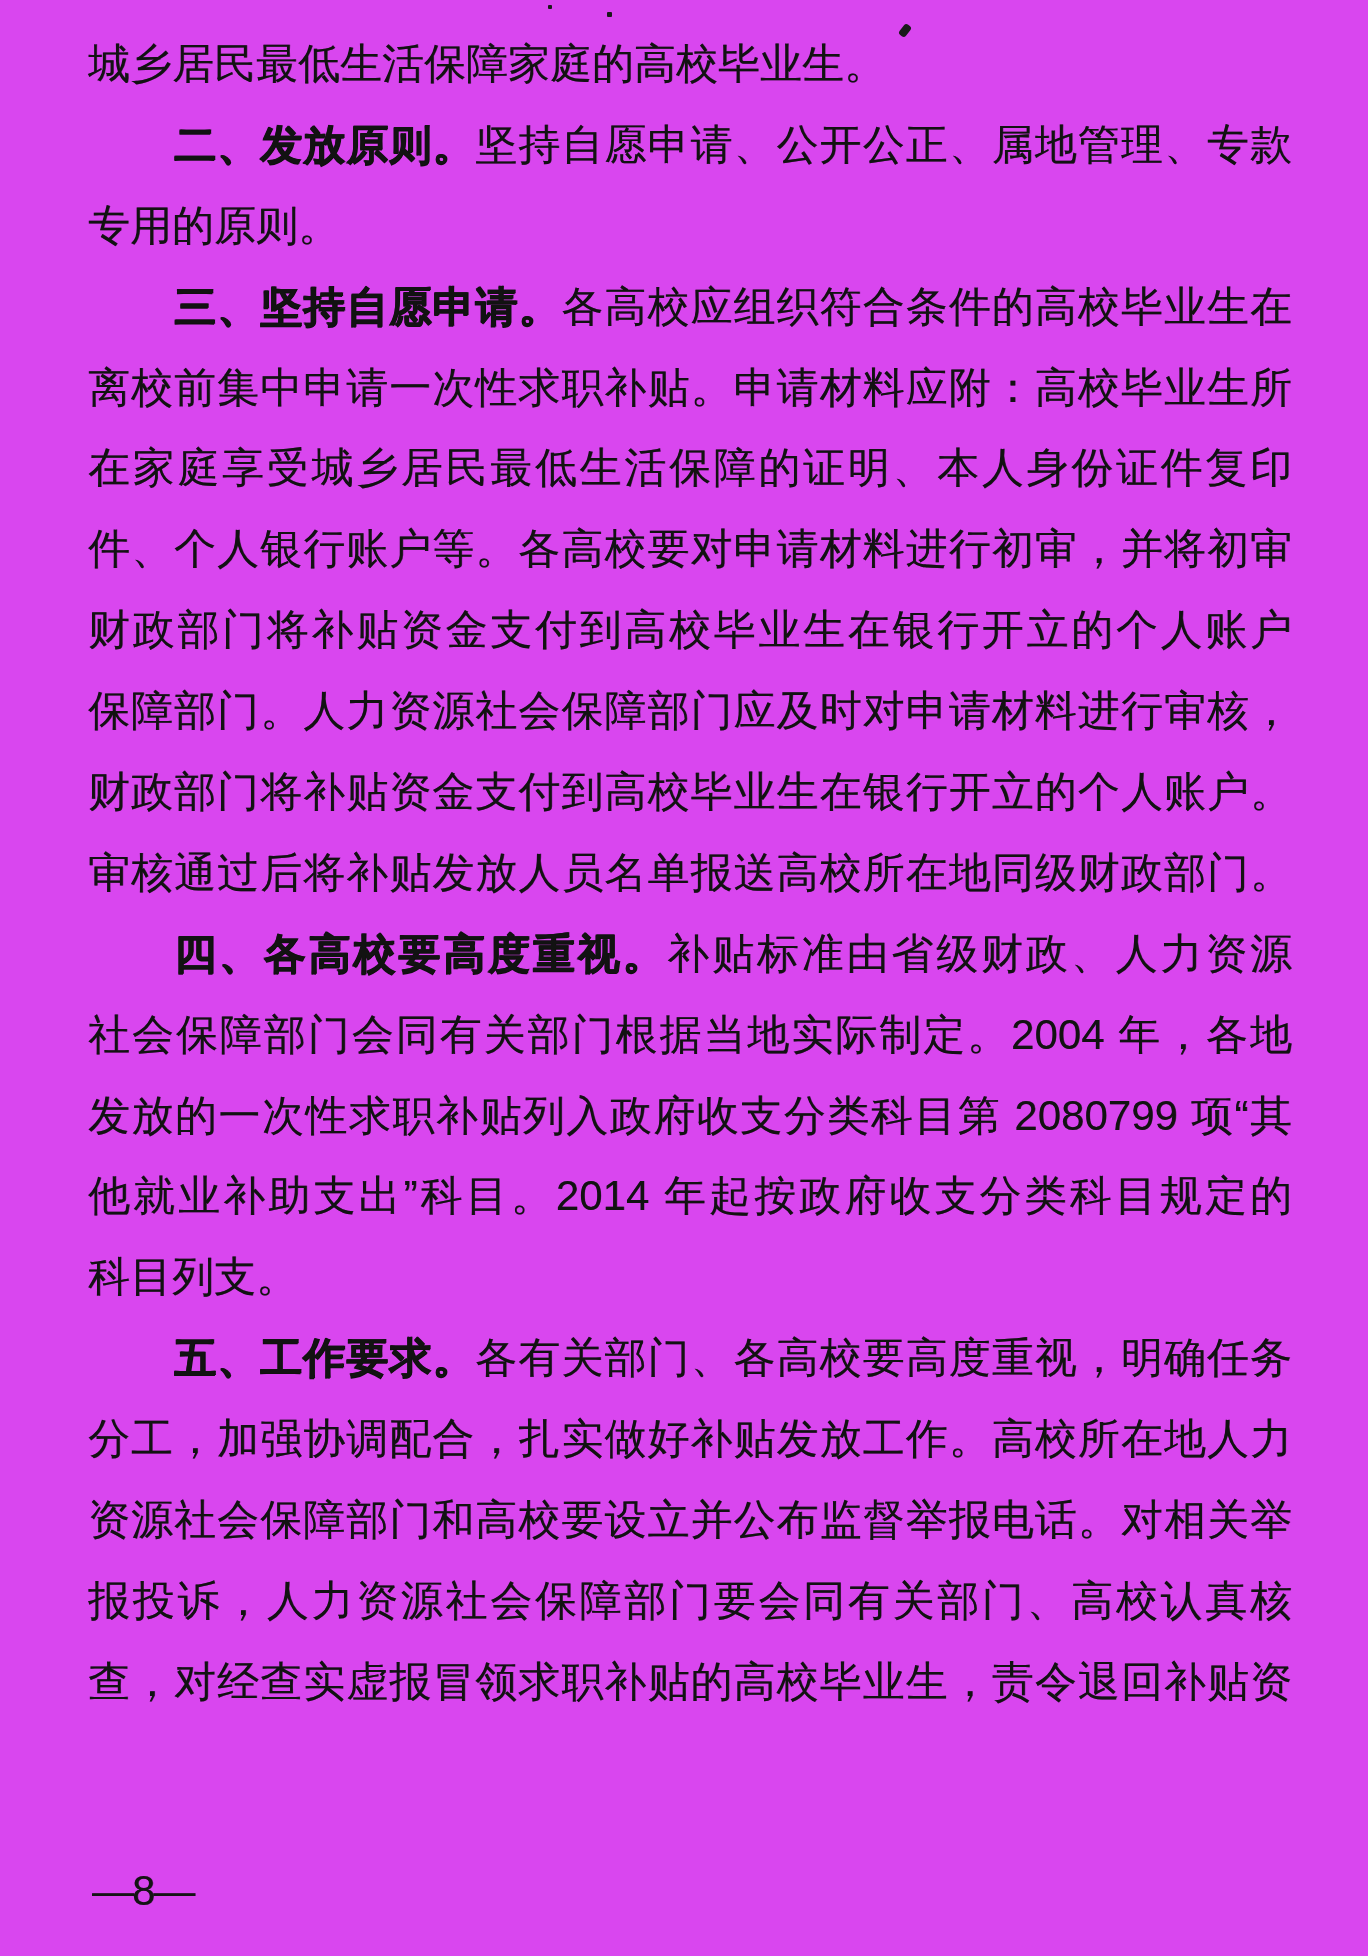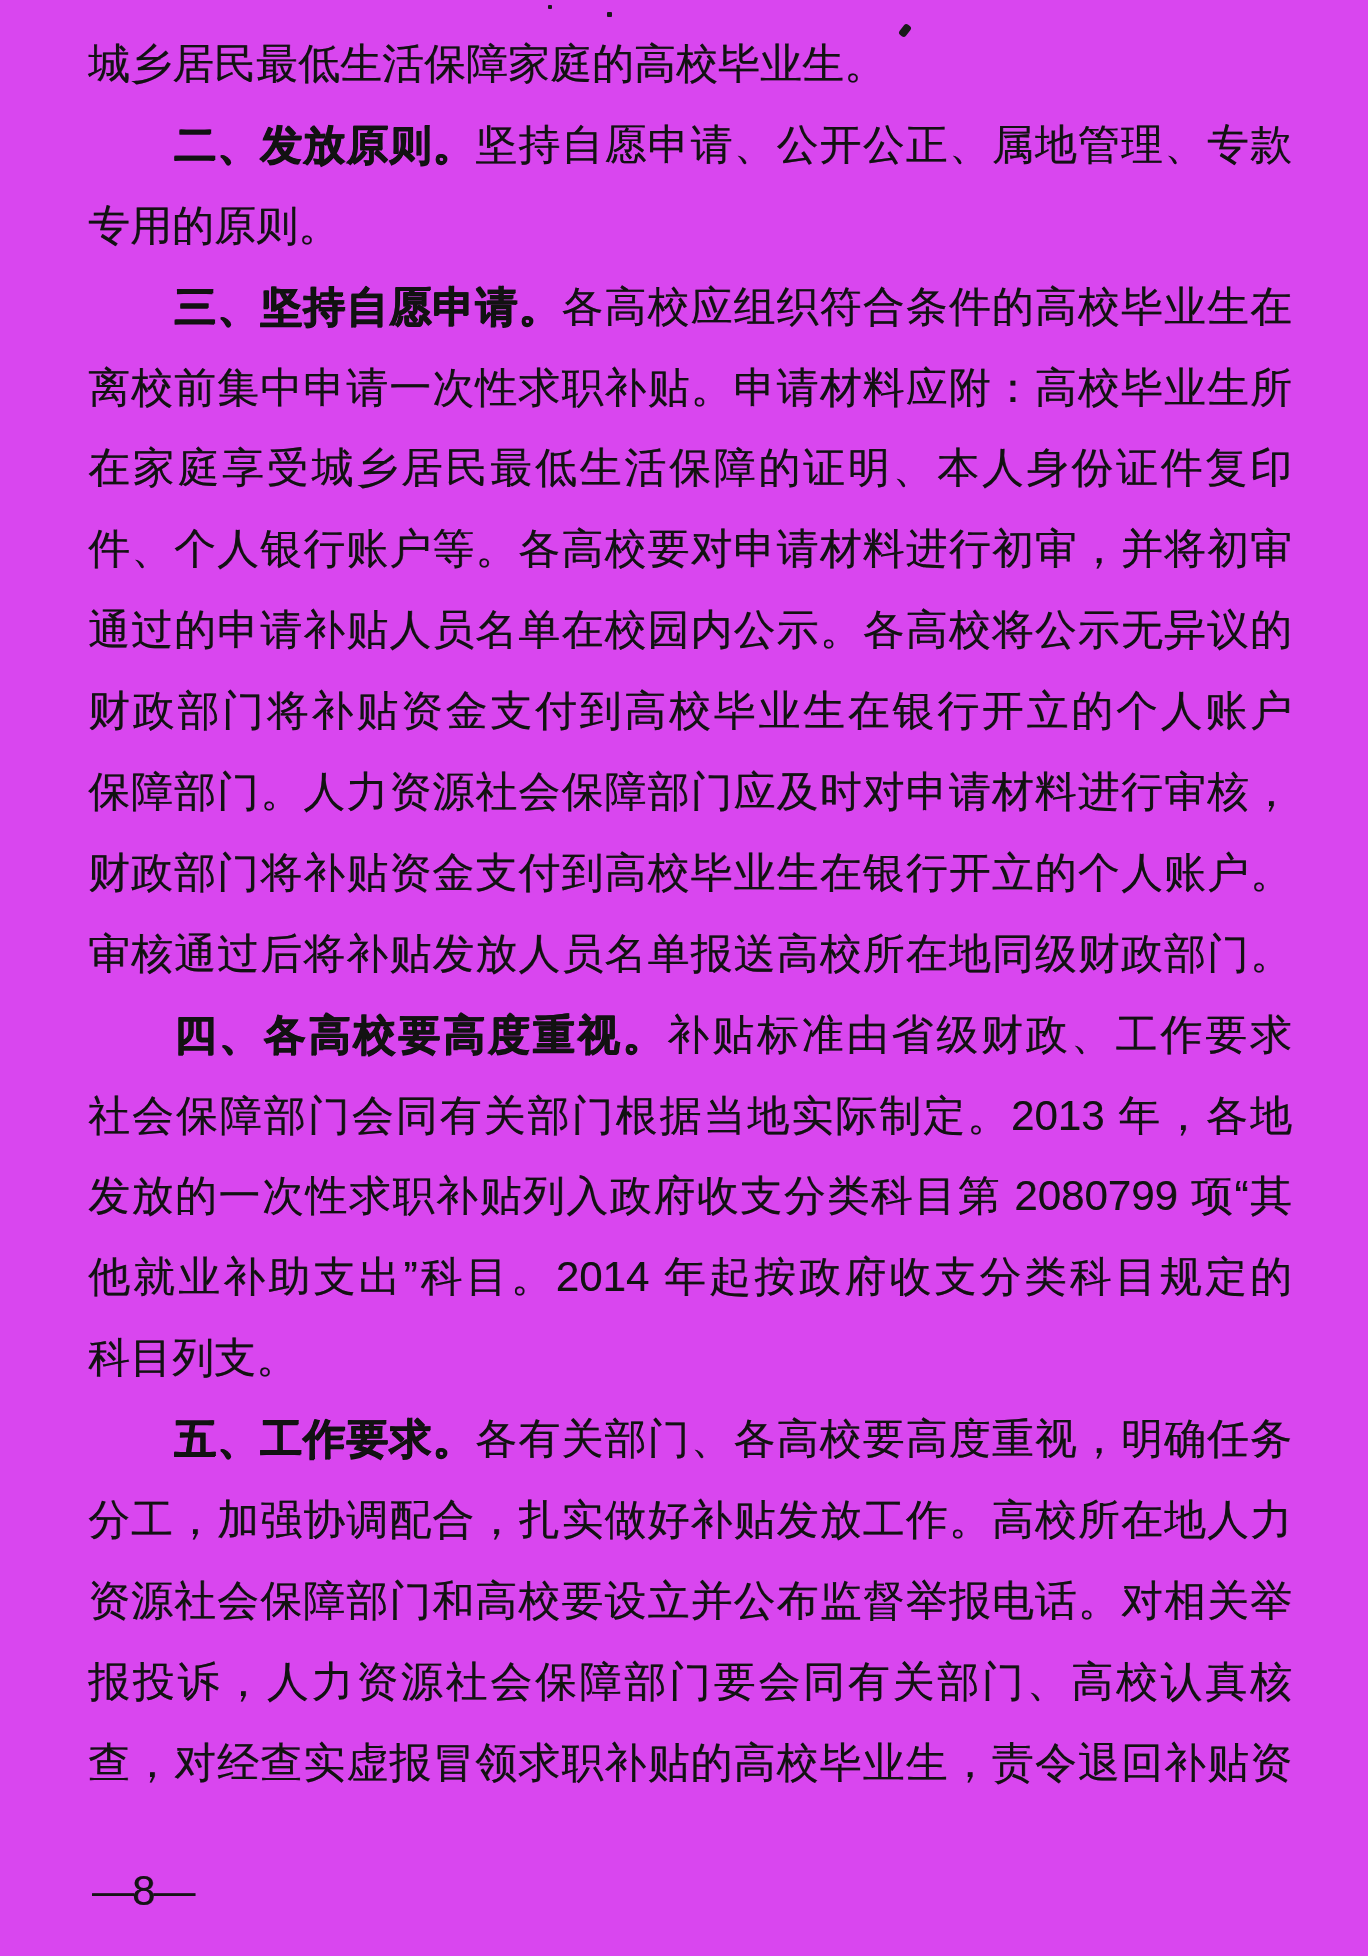--- a/index.html
+++ b/index.html
@@ -61,27 +61,26 @@
   <span class="speck s3"></span>
 
   <div class="doc">
     <div class="line"><span class="b"></span><span>城乡居民最低生活保障家庭的高校毕业生。</span></div>
     <div class="line indent fill"><span class="b">二、发放原则。</span><span>坚持自愿申请、公开公正、属地管理、专款</span></div>
     <div class="line"><span class="b"></span><span>专用的原则。</span></div>
     <div class="line indent fill"><span class="b">三、坚持自愿申请。</span><span>各高校应组织符合条件的高校毕业生在</span></div>
     <div class="line fill"><span class="b"></span><span>离校前集中申请一次性求职补贴。申请材料应附：高校毕业生所</span></div>
     <div class="line fill"><span class="b"></span><span>在家庭享受城乡居民最低生活保障的证明、本人身份证件复印</span></div>
     <div class="line fill"><span class="b"></span><span>件、个人银行账户等。各高校要对申请材料进行初审，并将初审</span></div>
-    <div class="line fill"><span class="b"></span><span>通过的申请补贴人员名单在校园内公示。各高校将公示无异议的</span></div>
     <div class="line fill"><span class="b"></span><span>财政部门将补贴资金支付到高校毕业生在银行开立的个人账户</span></div>
     <div class="line fill"><span class="b"></span><span>保障部门。人力资源社会保障部门应及时对申请材料进行审核，</span></div>
     <div class="line fill"><span class="b"></span><span>财政部门将补贴资金支付到高校毕业生在银行开立的个人账户。</span></div>
     <div class="line fill"><span class="b"></span><span>审核通过后将补贴发放人员名单报送高校所在地同级财政部门。</span></div>
-    <div class="line indent fill"><span class="b">四、各高校要高度重视。</span><span>补贴标准由省级财政、工作要求</span></div>
-    <div class="line fill"><span class="b"></span><span>社会保障部门会同有关部门根据当地实际制定。2013 年，各地</span></div>
+    <div class="line indent fill"><span class="b">四、各高校要高度重视。</span><span>补贴标准由省级财政、人力资源</span></div>
+    <div class="line fill"><span class="b"></span><span>社会保障部门会同有关部门根据当地实际制定。2004 年，各地</span></div>
     <div class="line fill"><span class="b"></span><span>发放的一次性求职补贴列入政府收支分类科目第 2080799 项“其</span></div>
     <div class="line fill"><span class="b"></span><span>他就业补助支出”科目。2014 年起按政府收支分类科目规定的</span></div>
     <div class="line"><span class="b"></span><span>科目列支。</span></div>
     <div class="line indent fill"><span class="b">五、工作要求。</span><span>各有关部门、各高校要高度重视，明确任务</span></div>
     <div class="line fill"><span class="b"></span><span>分工，加强协调配合，扎实做好补贴发放工作。高校所在地人力</span></div>
     <div class="line fill"><span class="b"></span><span>资源社会保障部门和高校要设立并公布监督举报电话。对相关举</span></div>
     <div class="line fill"><span class="b"></span><span>报投诉，人力资源社会保障部门要会同有关部门、高校认真核</span></div>
     <div class="line fill"><span class="b"></span><span>查，对经查实虚报冒领求职补贴的高校毕业生，责令退回补贴资</span></div>
   </div>
 

